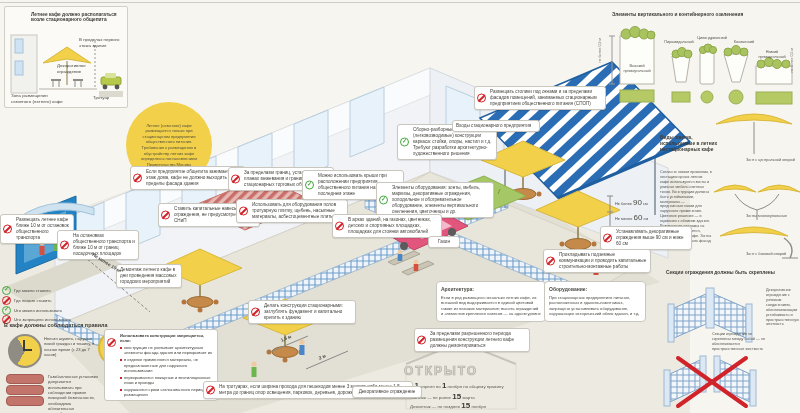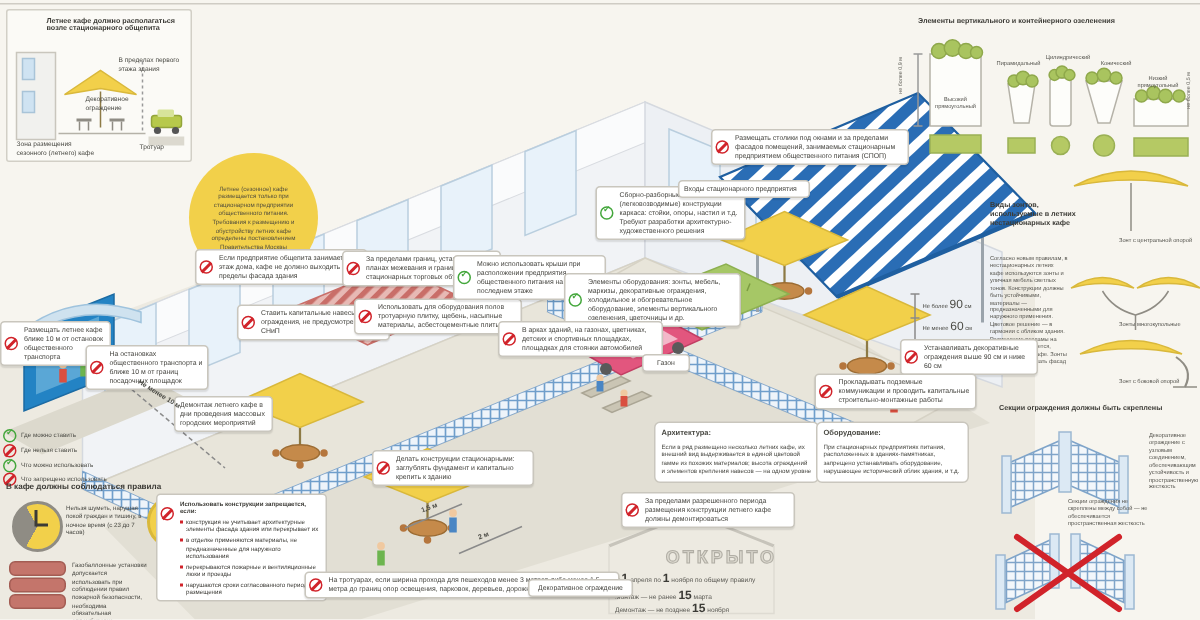--- a/index.html
+++ b/index.html
@@ -37,21 +37,21 @@
   .logo .g{color:#c3c0ba}.logo .r{color:#d1232a}
   
   .secTitle{position:absolute;z-index:6;font-size:4.8px;font-weight:bold;color:#3c3b36;line-height:1.25}
   .tiny{position:absolute;z-index:6;font-size:3.8px;color:#55544e;line-height:1.3}
   
   .txtbox{position:absolute;z-index:6;background:#fff;border:1px solid #c9c6bd;border-radius:4px;
       padding:4px 4px;font-size:4.1px;line-height:1.35;color:#4a4a44}
   .txtbox .h{font-weight:bold;font-size:5px;margin-bottom:2px}
   
   .openSign{position:absolute;left:404px;top:338px;width:114px;height:73px;z-index:6}
-  .openSign .word{position:absolute;left:0;top:26px;width:114px;text-align:right;
+  .openSign .word{position:absolute;left:0;top:26px;width:114px;text-align:left;
       font-size:12px;font-weight:bold;letter-spacing:2px;color:#dcd9cf;-webkit-text-stroke:0.7px #b1aea5}
   .openSign .ln{position:absolute;left:6px;width:104px;font-size:4.4px;color:#5a5953}
   .openSign .num{font-size:8px;font-weight:bold;color:#3c3b36}
   
   .legendRow{position:absolute;z-index:6;font-size:4.2px;color:#4a4a44}
   .legendRow .lic{position:relative;display:inline-block;vertical-align:middle;margin-right:3px;
       width:9px;height:9px;border-radius:50%;box-sizing:border-box}
   .legendRow .lic.no{border:1.6px solid #d1232a}
   .legendRow .lic.no::after{content:"";position:absolute;left:-1px;top:2.7px;width:8.8px;height:1.6px;background:#d1232a;transform:rotate(-45deg)}
   .legendRow .lic.ok{border:1.6px solid #44a73c;color:#44a73c;font-size:6px;line-height:5.5px;text-align:center;font-weight:bold}

